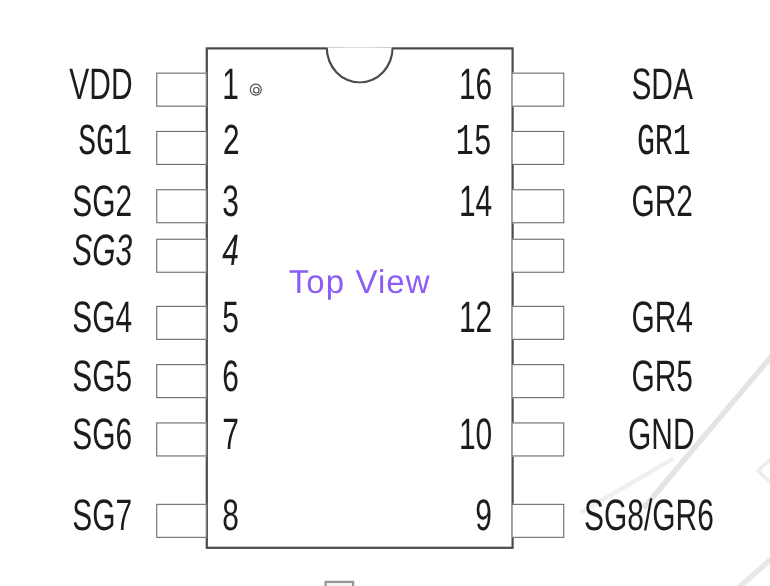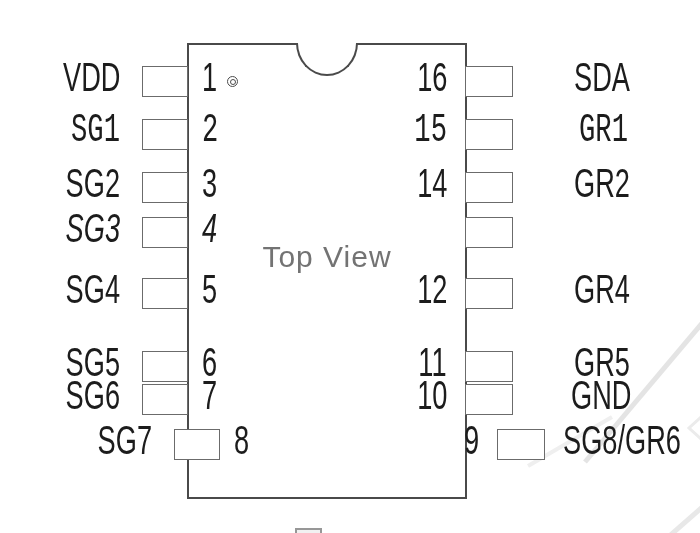--- a/index.html
+++ b/index.html
@@ -34,21 +34,21 @@
     border-top: none;
     border-radius: 0 0 50% 50% / 0 0 100% 100%;
     background: #ffffff;
   }
   .topview {
     position: absolute;
     left: 0; right: 0; top: 195px;
     text-align: center;
     font-size: 30px;
     letter-spacing: 1px;
-    color: #737373;
+    color: #8b5cf6;
     white-space: nowrap;
   }
 
   
   .pin1 {
     position: absolute;
     left: 227px; top: 76px;
     width: 11px; height: 11px;
     box-sizing: border-box;
     border: 1.5px solid #4c4c4c;
@@ -58,21 +58,21 @@
     content: "";
     position: absolute;
     inset: 1.5px;
     border: 1px solid #4c4c4c;
     border-radius: 50%;
   }
 
   
   .row { position: absolute; left: 0; width: 556px; height: 53px; }
   .r0 { top: 54.5px; }  .r1 { top: 107.5px; font-family: Liberation Mono, monospace; } .r2 { top: 160.5px; } .r3 { top: 206px; font-style: italic; }
-  .r4 { top: 266.5px; } .r5 { top: 319.5px; margin-top: 20px; } .r6 { top: 372.5px; } .r7 { top: 418px; margin-left: 32px; }
+  .r4 { top: 266.5px; } .r5 { top: 319.5px; } .r6 { top: 372.5px; } .r7 { top: 447px; }
 
   .pad {
     position: absolute;
     top: 11px;
     height: 31px;
     box-sizing: border-box;
     border: 1.8px solid #6b6b6b;
     background: #ffffff;
   }
   .pad-l { left: 142px; width: 46px; }
@@ -167,21 +167,20 @@
     <div class="t align-l num-l"><span>5</span></div>
     <div class="t align-r num-r"><span>12</span></div>
     <div class="pad pad-r"></div>
     <div class="t align-l lbl-r"><span>GR4</span></div>
   </div>
 
   <div class="row r5">
     <div class="t align-r lbl-l"><span>SG5</span></div>
     <div class="pad pad-l"></div>
     <div class="t align-l num-l"><span>6</span></div>
-    <div class="t align-r num-r"><span>11</span></div>
     <div class="pad pad-r"></div>
     <div class="t align-l lbl-r"><span>GR5</span></div>
   </div>
 
   <div class="row r6">
     <div class="t align-r lbl-l"><span>SG6</span></div>
     <div class="pad pad-l"></div>
     <div class="t align-l num-l"><span>7</span></div>
     <div class="t align-r num-r"><span>10</span></div>
     <div class="pad pad-r"></div>

